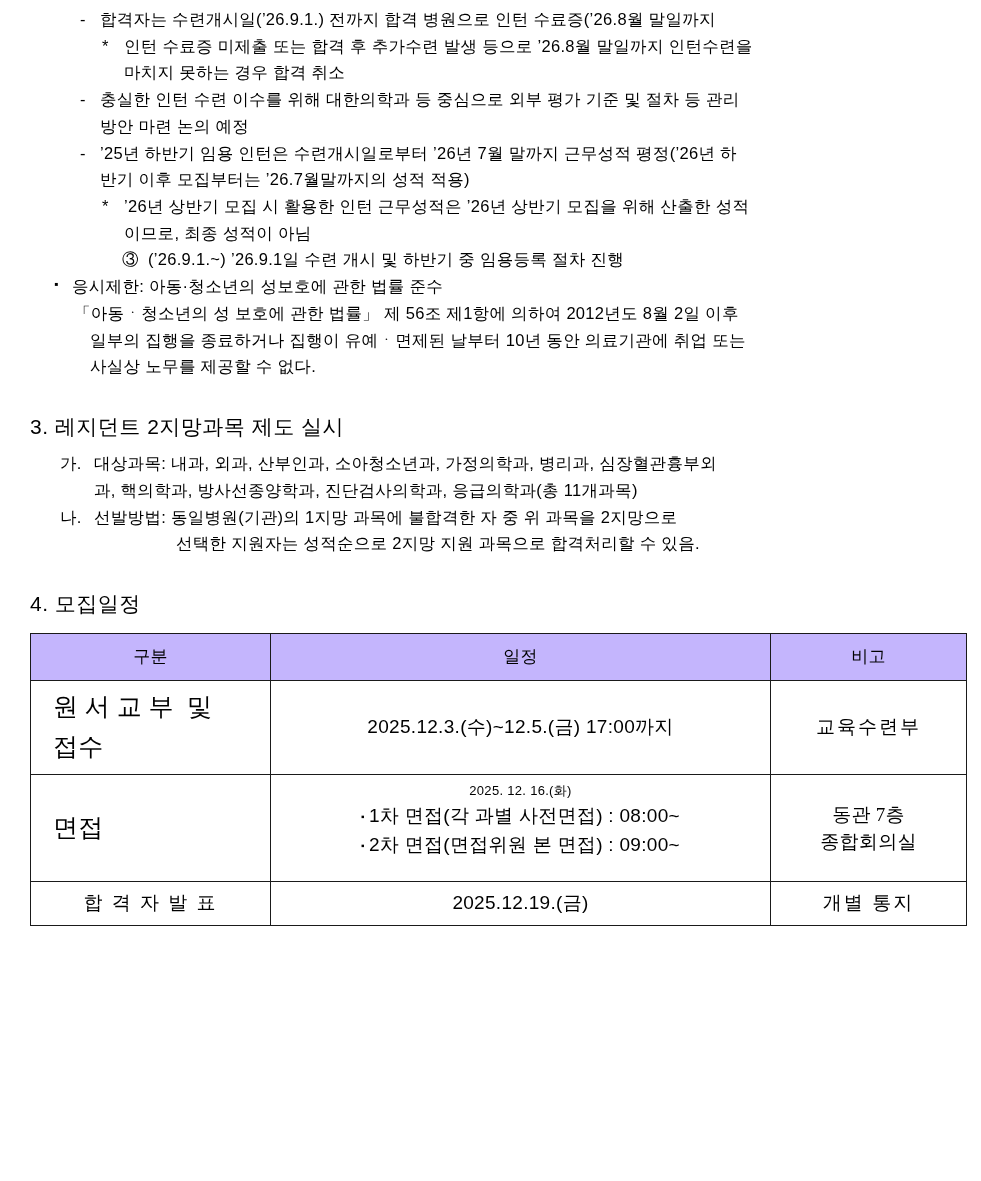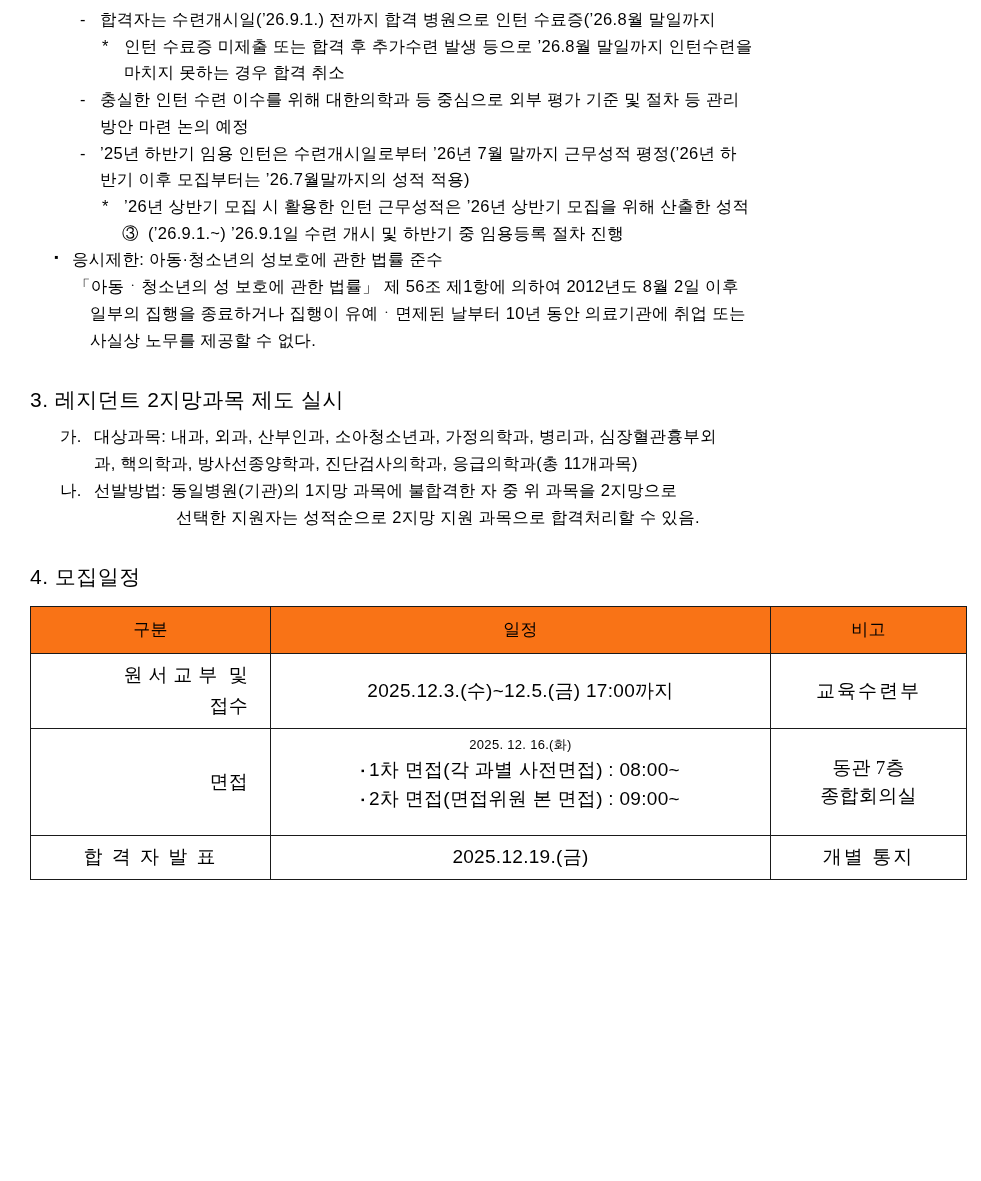--- a/index.html
+++ b/index.html
@@ -80,37 +80,38 @@
     table-layout: fixed;
   }
   table.schedule th,
   table.schedule td {
     border: 1px solid #1a1a1a;
     text-align: center;
     vertical-align: middle;
     padding: 6px 4px;
   }
   table.schedule thead th {
-    background: #f97316;
+    background: #c4b5fd;
     font-weight: normal;
     font-size: 17px;
     height: 34px;
   }
   table.schedule td {
     font-size: 19px;
   }
   .col-1 { width: 240px; }
   .col-2 { width: 500px; }
   .col-3 { width: 196px; }
 
   .spread {
     display: flex;
-    justify-content: flex-end;
+    justify-content: flex-start;
     padding: 0 18px;
-    font-size: 19px;
+    font-size: 25px;
+    font-family: Liberation Serif, serif;
   }
   .spread span { white-space: pre; }
   .cell-bold { letter-spacing: 2px; margin-left: 48px; }
   .cell-sm {
     font-size: 16px;
     line-height: 1.5;
   }
   .cell-sm .line-main { font-size: 13px; }
   .cell-sm ul {
     list-style: none;
@@ -158,20 +159,21 @@
   <div class="row lvl-dash">
     <span class="marker marker-dash">-</span>
     <span class="text">’25년 하반기 임용 인턴은 수련개시일로부터 ’26년 7월 말까지 근무성적 평정(’26년 하</span>
   </div>
   <div class="cont-1">반기 이후 모집부터는 ’26.7월말까지의 성적 적용)</div>
 
   <div class="row lvl-star">
     <span class="marker marker-star">*</span>
     <span class="text">’26년 상반기 모집 시 활용한 인턴 근무성적은 ’26년 상반기 모집을 위해 산출한 성적</span>
   </div>
+  <div class="cont-2">이므로, 최종 성적이 아님</div>
 
   <div class="row lvl-circ">
     <span class="marker marker-circ">③</span>
     <span class="text">(’26.9.1.~) ’26.9.1일 수련 개시 및 하반기 중 임용등록 절차 진행</span>
   </div>
 
   <div class="row lvl-sq">
     <span class="marker marker-sq">▪</span>
     <span class="text">응시제한: 아동·청소년의 성보호에 관한 법률 준수</span>
   </div>

